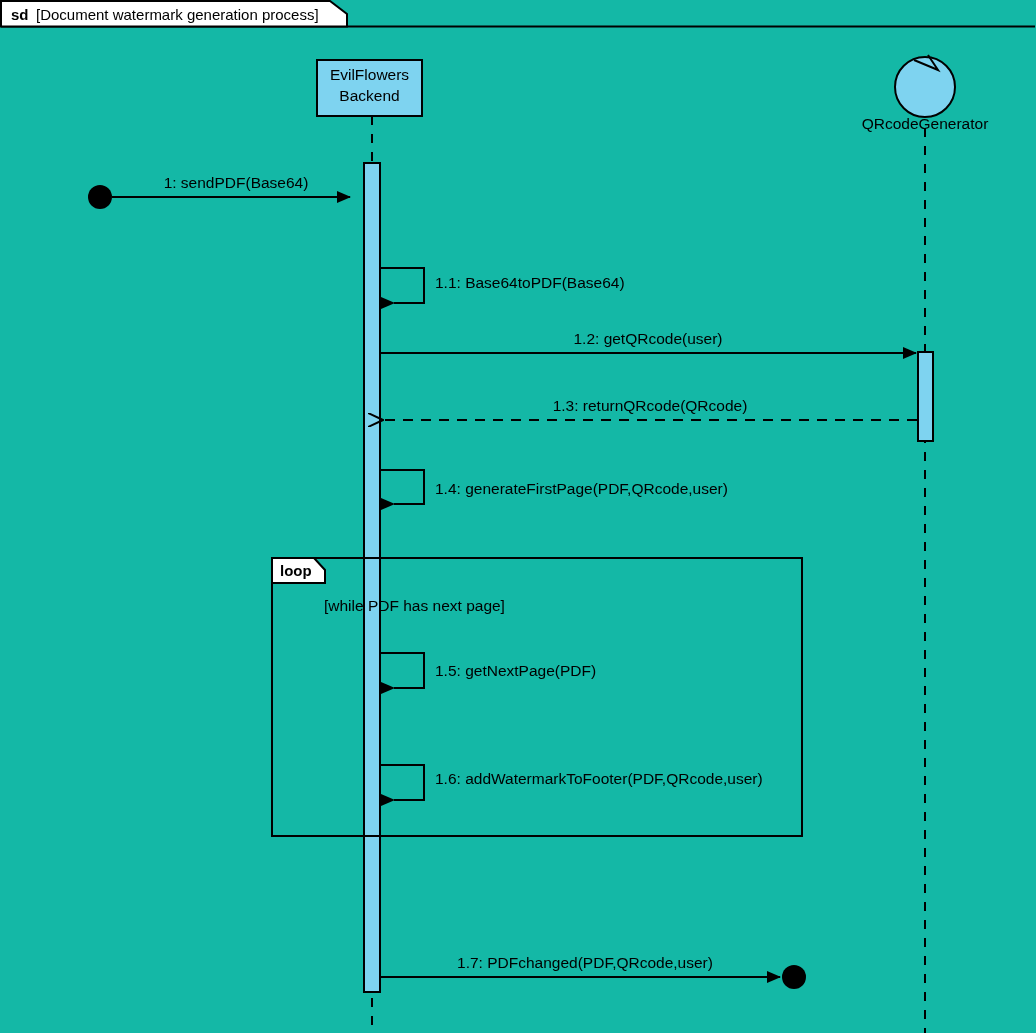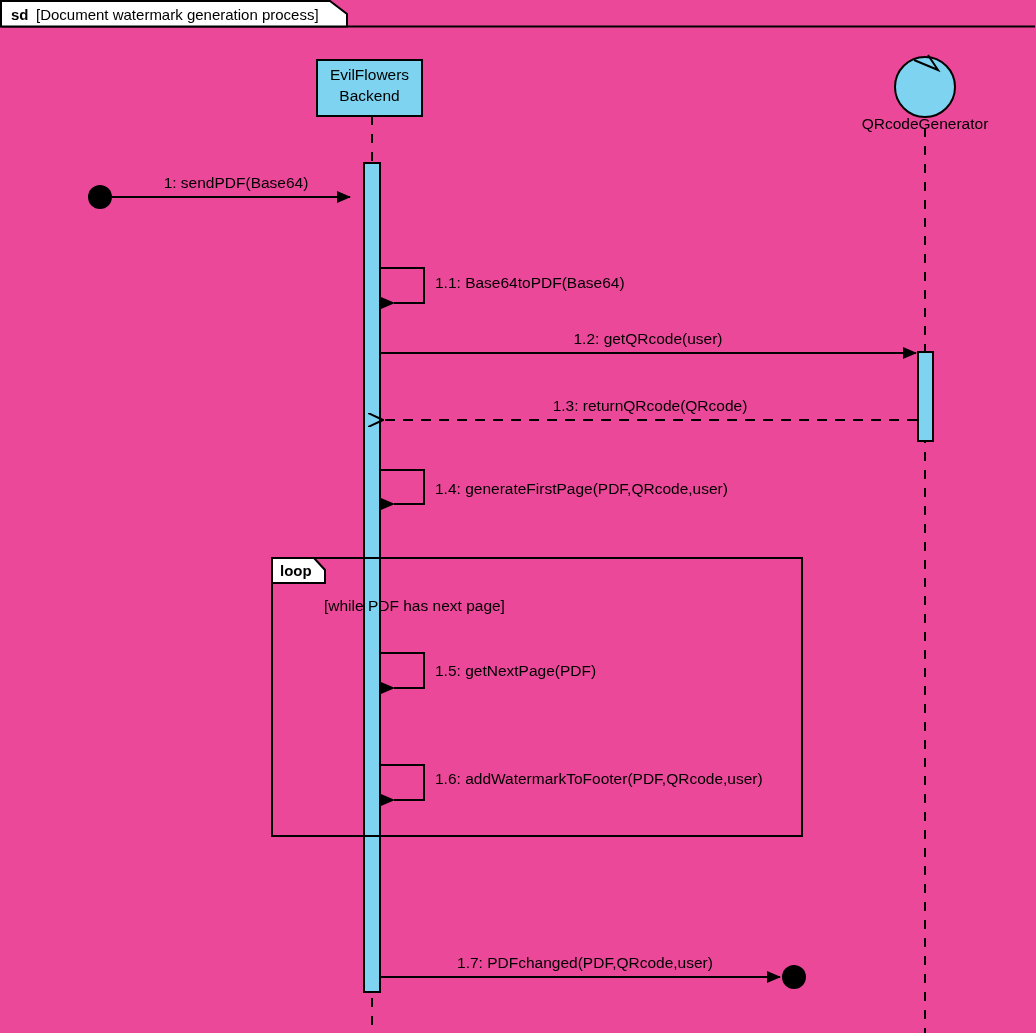--- a/index.html
+++ b/index.html
@@ -8,21 +8,21 @@
     padding: 0;
     background: #ffffff;
   }
   body {
     font-family: "Liberation Sans", sans-serif;
   }
   #canvas {
     position: relative;
     width: 1036px;
     height: 1033px;
-    background: #ec4899;
+    background: #14b8a6;
     overflow: hidden;
   }
   #diagram-svg {
     position: absolute;
     left: 0;
     top: 0;
   }
   .frame-tag-label {
     font-weight: bold;
     font-size: 15px;

